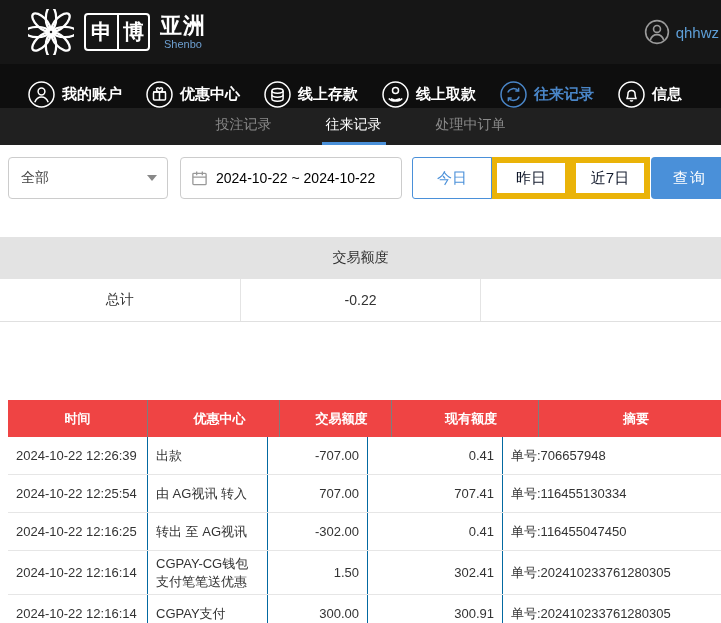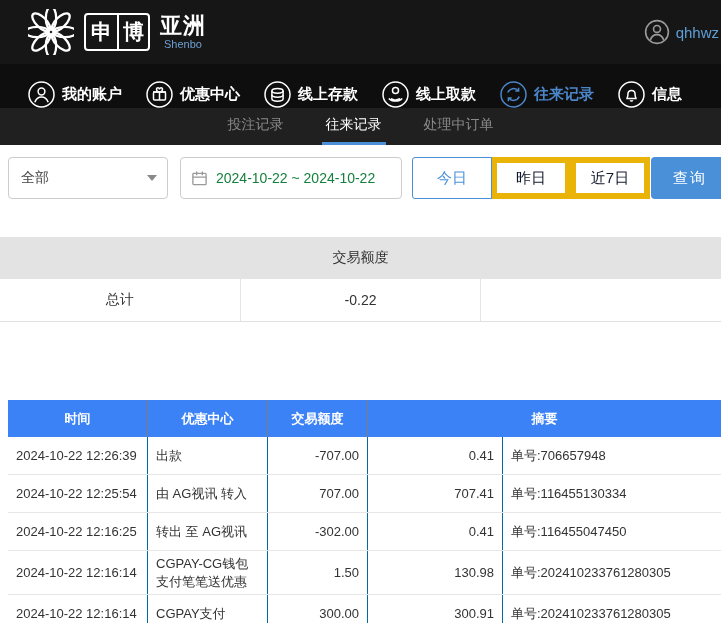--- a/index.html
+++ b/index.html
@@ -21,49 +21,49 @@
   .user-area .uname { color:#5e9fd8; font-size:15px; white-space:nowrap; }
 
   
   .main-nav { height:44px; background:#0e0e0e; display:flex; align-items:flex-end; gap:24px; padding:0 0 0 28px; overflow:hidden; }
   .nav-item { display:flex; align-items:center; gap:7px; color:#fff; cursor:pointer; flex:0 0 auto; }
   .nav-item .nav-label { font-size:15px; font-weight:bold; white-space:nowrap; }
   .nav-item svg { width:27px; height:27px; }
   .nav-item.active { color:#4a86c8; }
 
   
-  .subnav { height:37px; background:#202020; display:flex; align-items:stretch; justify-content:center; gap:34px; }
+  .subnav { height:37px; background:#202020; display:flex; align-items:stretch; justify-content:center; gap:46px; }
   .subtab { display:flex; align-items:center; color:#8a8a8a; font-size:14px; cursor:pointer; border-bottom:3px solid transparent; padding:0 4px; }
   .subtab.active { color:#fff; border-bottom-color:#4a90d9; }
 
   
   .filters { position:relative; height:66px; display:flex; align-items:center; padding-left:8px; background:#fff; }
   .select-box { width:160px; height:42px; border:1px solid #ccc; border-radius:4px; display:flex; align-items:center; justify-content:space-between; padding-left:12px; color:#444; font-size:14px; cursor:pointer; margin-right:12px; background:#fff; }
   .select-caret-wrap { width:30px; height:100%; display:flex; align-items:center; justify-content:center; }
   .caret-down { width:0; height:0; border-left:5px solid transparent; border-right:5px solid transparent; border-top:6px solid #888; }
-  .date-box { width:222px; height:42px; border:1px solid #ccc; border-radius:4px; display:flex; align-items:center; gap:8px; padding:0 10px; color:#15803d; font-size:14px; cursor:pointer; margin-right:10px; background:#fff; }
+  .date-box { width:222px; height:42px; border:1px solid #ccc; border-radius:4px; display:flex; align-items:center; gap:8px; padding:0 10px; color:#000000; font-size:14px; cursor:pointer; margin-right:10px; background:#fff; }
   .range-btn { height:42px; width:80px; background:#fff; border:6px solid #eab308; color:#0f172a; font-size:15px; cursor:pointer; margin-left:-1px; font-family:inherit; }
   .range-btn.first { margin-left:0; border-radius:3px 0 0 3px; }
   .range-btn.active { border:1px solid #4a90d9; color:#4a90d9; position:relative; z-index:2; }
   .query-btn { position:absolute; right:-8px; top:12px; height:42px; width:78px; background:#4a90d9; color:#fff; border:none; border-radius:4px; font-size:15px; cursor:pointer; font-family:inherit; letter-spacing:2px; }
 
   .gap-strip { height:26px; background:#fff; }
 
   
   .summary-table { width:100%; border-bottom:1px solid #e0e0e0; }
   .summary-head { height:42px; background:#e3e3e3; display:flex; align-items:center; justify-content:center; color:#333; font-size:14px; }
   .summary-row { height:42px; display:flex; }
   .summary-cell { flex:1; display:flex; align-items:center; justify-content:center; color:#333; font-size:14px; border-right:1px solid #e4e4e4; }
   .summary-cell:last-child { border-right:none; }
 
   .spacer-white { height:78px; background:#fff; }
 
   
   .main-table { margin-left:8px; }
-  .tbl-head { display:flex; background:#3b82f6; height:37px; }
+  .tbl-head { display:flex; background:#ef4444; height:37px;gap:12px; }
   .tbl-head .cell { display:flex; align-items:center; justify-content:center; color:#fff; font-size:13px; font-weight:bold; border-right:1px solid #7d7d7d; }
   .tbl-head .cell:last-child { border-right:none; }
   .tbl-row { display:flex; min-height:38px; border-bottom:1px solid #e6e6e6; background:#fff; }
   .tbl-row .cell { display:flex; align-items:center; color:#333; font-size:13px; border-right:1px solid #0369a1; padding:4px 8px; }
   .tbl-row .cell:last-child { border-right:none; }
   .col-time    { width:140px; flex:0 0 auto; }
   .col-type    { width:120px; flex:0 0 auto; }
   .col-amount  { width:100px; flex:0 0 auto; }
   .col-balance { width:135px; flex:0 0 auto; }
   .col-summary { flex:1 1 auto; }
@@ -215,20 +215,21 @@
     </div>
   </section>
 
   <div class="spacer-white"></div>
 
   <section class="main-table">
     <div class="tbl-head">
       <div class="cell col-time">时间</div>
       <div class="cell col-type">优惠中心</div>
       <div class="cell col-amount">交易额度</div>
+      <div class="cell col-balance">现有额度</div>
       <div class="cell col-summary">摘要</div>
     </div>
 
     <div class="tbl-row">
       <div class="cell col-time">2024-10-22 12:26:39</div>
       <div class="cell col-type">出款</div>
       <div class="cell col-amount">-707.00</div>
       <div class="cell col-balance">0.41</div>
       <div class="cell col-summary">单号:706657948</div>
     </div>
@@ -243,21 +244,21 @@
       <div class="cell col-time">2024-10-22 12:16:25</div>
       <div class="cell col-type">转出 至 AG视讯</div>
       <div class="cell col-amount">-302.00</div>
       <div class="cell col-balance">0.41</div>
       <div class="cell col-summary">单号:116455047450</div>
     </div>
     <div class="tbl-row">
       <div class="cell col-time">2024-10-22 12:16:14</div>
       <div class="cell col-type">CGPAY-CG钱包支付笔笔送优惠</div>
       <div class="cell col-amount">1.50</div>
-      <div class="cell col-balance">130.98</div>
+      <div class="cell col-balance">302.41</div>
       <div class="cell col-summary">单号:202410233761280305</div>
     </div>
     <div class="tbl-row">
       <div class="cell col-time">2024-10-22 12:16:14</div>
       <div class="cell col-type">CGPAY支付</div>
       <div class="cell col-amount">300.00</div>
       <div class="cell col-balance">300.91</div>
       <div class="cell col-summary">单号:202410233761280305</div>
     </div>
   </section>

